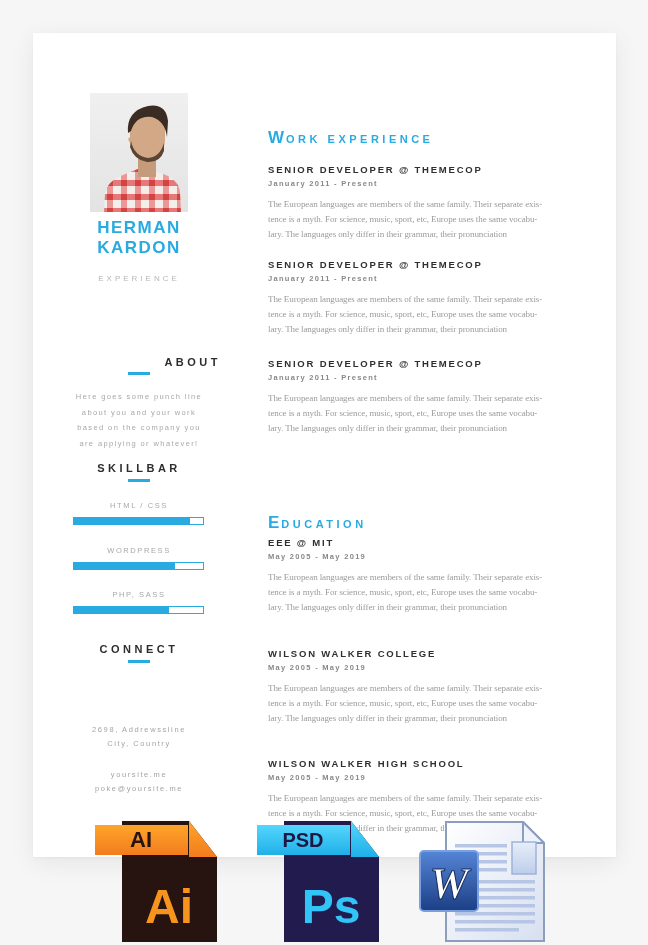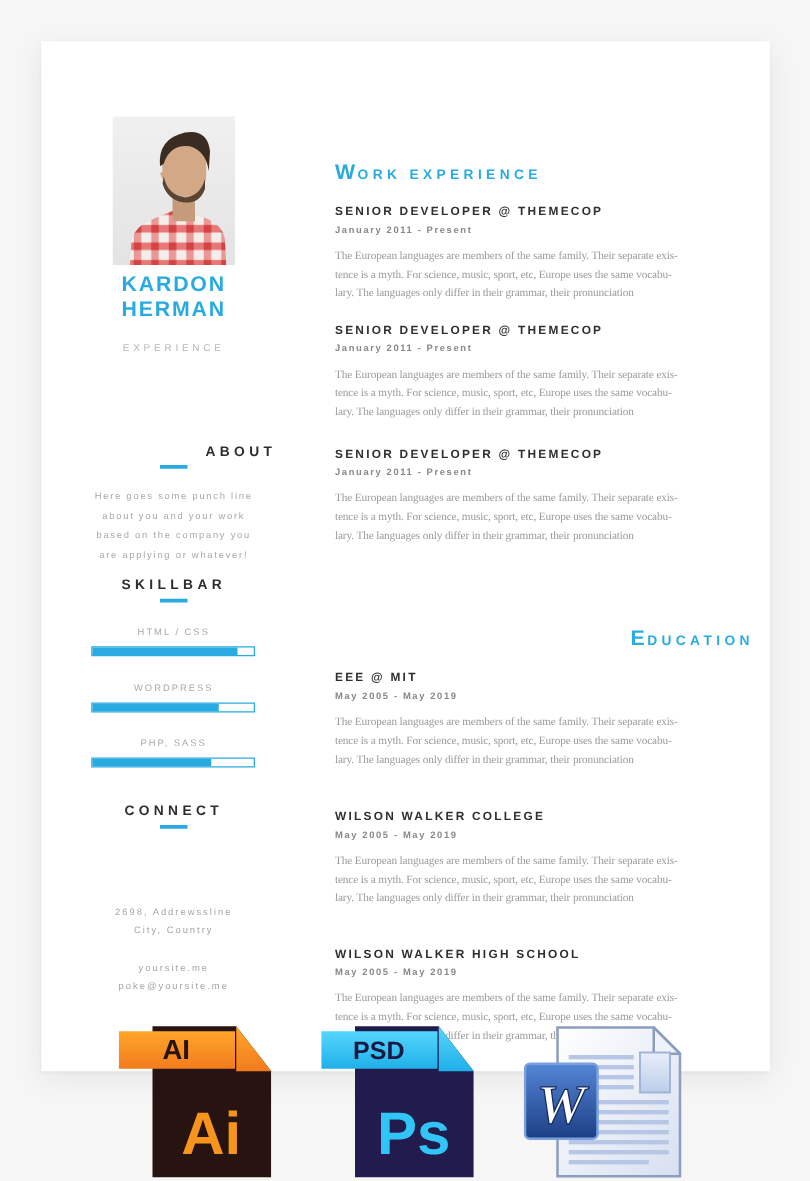--- a/index.html
+++ b/index.html
@@ -34,21 +34,21 @@
   .t-connect { top:610px; } .d-connect { top:627px; }
   .connect-line { font-size:7.5px; letter-spacing:1.6px; line-height:14px; color:#a5a5a5; }
   .cg-phones { top:648px; } .cg-address { top:690px; } .cg-web { top:735px; }
 
   
   .main { position:absolute; left:235px; top:0; width:335px; height:810px;margin-top:40px; }
   .main .blk { position:absolute; left:0; right:0; }
   .sec-head { color:var(--accent,#29abe2); white-space:nowrap; }
   .sec-initial { font-size:17px; font-weight:bold; letter-spacing:2px; }
   .sec-rest { font-size:11px; font-weight:bold; letter-spacing:3.5px; }
-  .h-work { top:55px; } .h-edu { top:428px;text-align:right; }
+  .h-work { top:55px; } .h-edu { top:440px; }
   .entry .e-title { font-size:9.5px; font-weight:bold; letter-spacing:1.8px; color:#2f2f2f; white-space:nowrap; }
   .entry .e-date { margin-top:4px; font-size:7.5px; font-weight:bold; letter-spacing:1.3px; color:#888888; }
   .entry .e-body { margin-top:9px; }
   .entry .e-line { font-size:9px; letter-spacing:-0.1px; line-height:15px; color:#9b9b9b; white-space:nowrap;font-family:Liberation Serif, serif; }
   .e-w0 { top:91px; } .e-w1 { top:186px; } .e-w2 { top:285px; }
   .e-e0 { top:464px; } .e-e1 { top:575px; } .e-e2 { top:685px; }
 
   
   .ficon { position:absolute; }
   .icon-ai { left:95px; top:819px; }
@@ -85,22 +85,22 @@
 
           <path d="M40,44 Q38,24 56,20 Q72,18 75,34 L75,48 Q74,62 60,66 Q46,66 42,54 L38,46 Z" fill="#d2a887"></path>
 
           <path d="M41,48 Q44,63 58,65 Q70,64 74,50 L74,58 Q70,70 57,69 Q44,67 40,54 Z" fill="#5a4534"></path>
 
           <path d="M38,40 Q36,18 58,13 Q76,10 78,28 L77,44 Q75,28 62,24 Q46,22 41,38 Z" fill="#3a2c22"></path>
         </svg>
       </div>
 
       <div class="abs name">
+        <div>HERMAN</div>
         <div>KARDON</div>
-        <div>HERMAN</div>
       </div>
 
       <div class="abs designation">EXPERIENCE</div>
 
       <div class="abs side-title t-about">ABOUT</div>
       <div class="divider d-about"></div>
       <div class="abs about-text">
         <div>Here goes some punch line</div>
         <div>about you and your work</div>
         <div>based on the company you</div>

